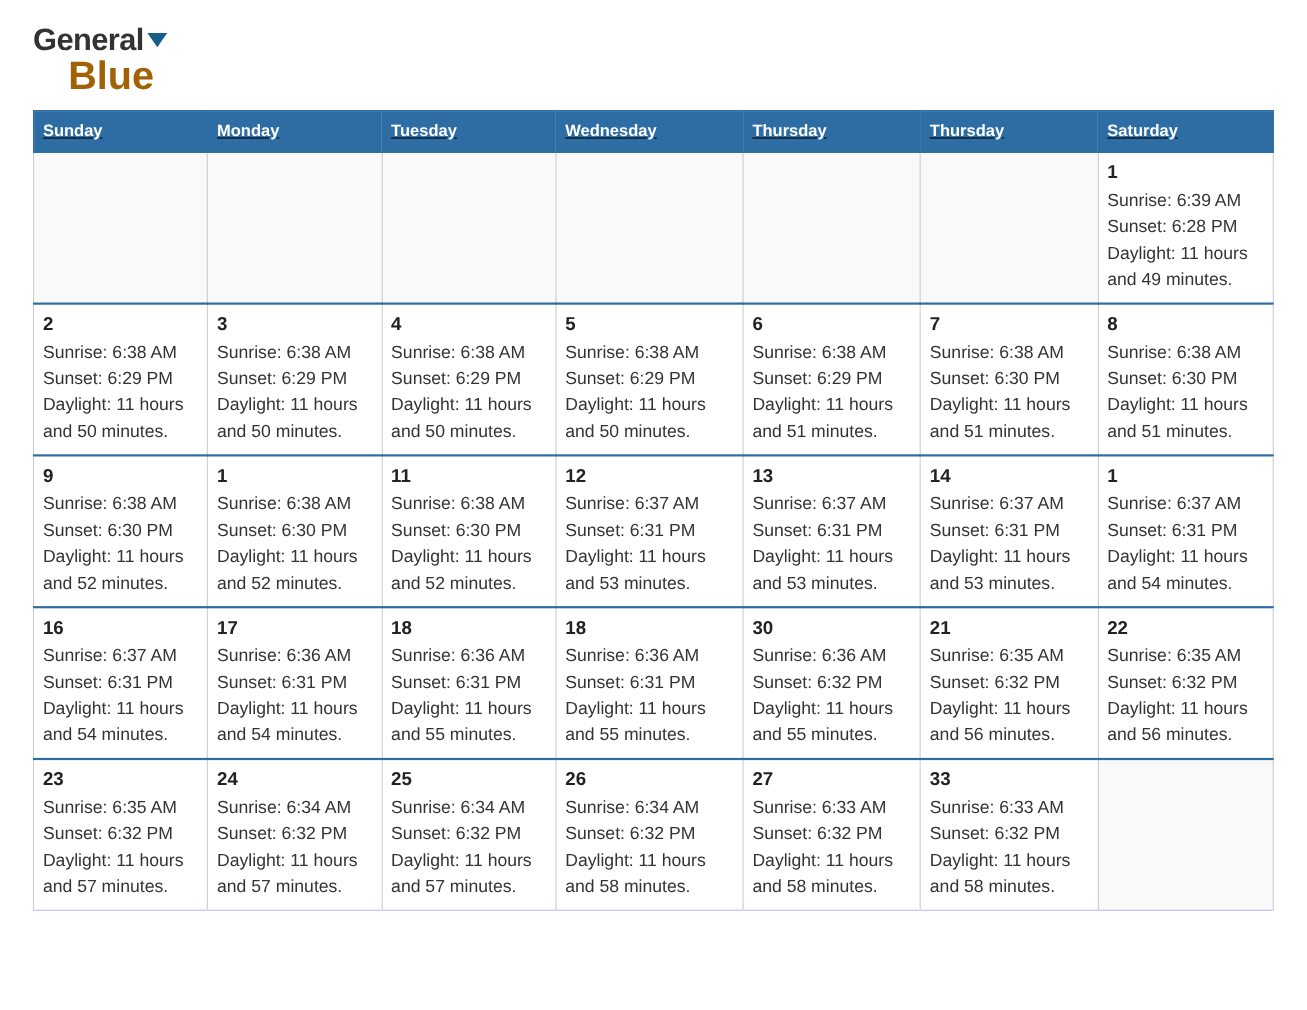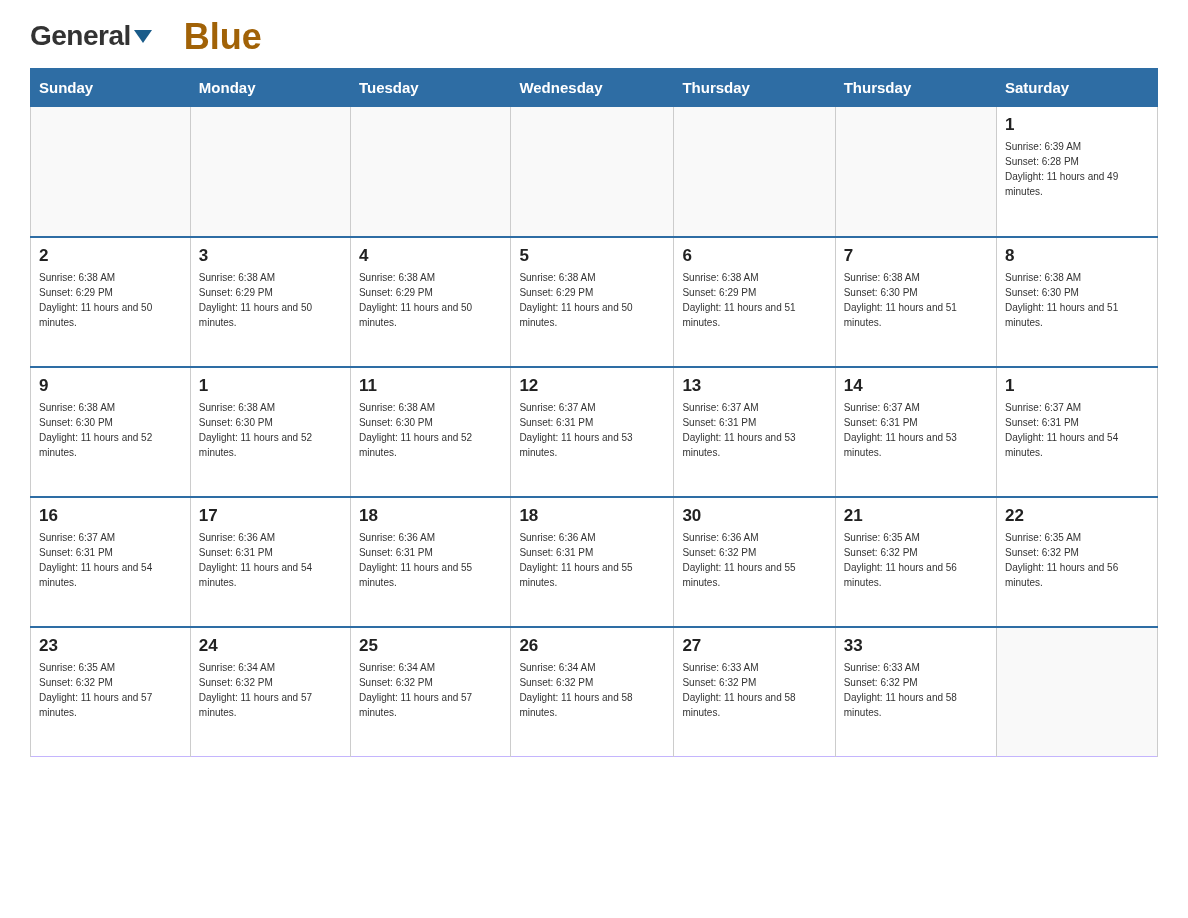--- a/index.html
+++ b/index.html
@@ -11,21 +11,21 @@
       padding: 20px 30px;
     }
     .header {
       display: flex;
       justify-content: space-between;
       align-items: flex-start;
       margin-bottom: 10px;
     }
     .logo {
       display: flex;
-      flex-direction: row;
+      flex-direction: column;
       align-items: flex-start;
     }
     .logo-general {
       font-size: 28px;
       font-weight: bold;
       color: #333;
       letter-spacing: -0.5px;
     }
     .logo-general span {
       color: #1a7abf;
@@ -50,20 +50,21 @@
       color: #333;
       margin-top: 2px;
     }
     table {
       width: 100%;
       border-collapse: collapse;
       margin-top: 10px;
     }
     thead tr {
       background-color: #2e6da4;
+      text-decoration: underline;
     }
     thead th {
       color: #fff;
       font-size: 15px;
       font-weight: bold;
       padding: 10px 8px;
       text-align: left;
       border: 1px solid #2e6da4;
     }
     tbody tr {
@@ -79,21 +80,21 @@
       min-height: 100px;
       height: 130px;
     }
     .day-num {
       font-size: 17px;
       font-weight: bold;
       display: block;
       margin-bottom: 4px;
     }
     .day-info {
-      font-size: 10px;
+      font-size: 16px;
       color: #333;
       line-height: 1.5;
     }
     .empty-cell {
       background: #f9f9f9;
     }
     tbody tr:last-child {
       border-bottom: 1px solid #c4b5fd;
     }
   </style>

